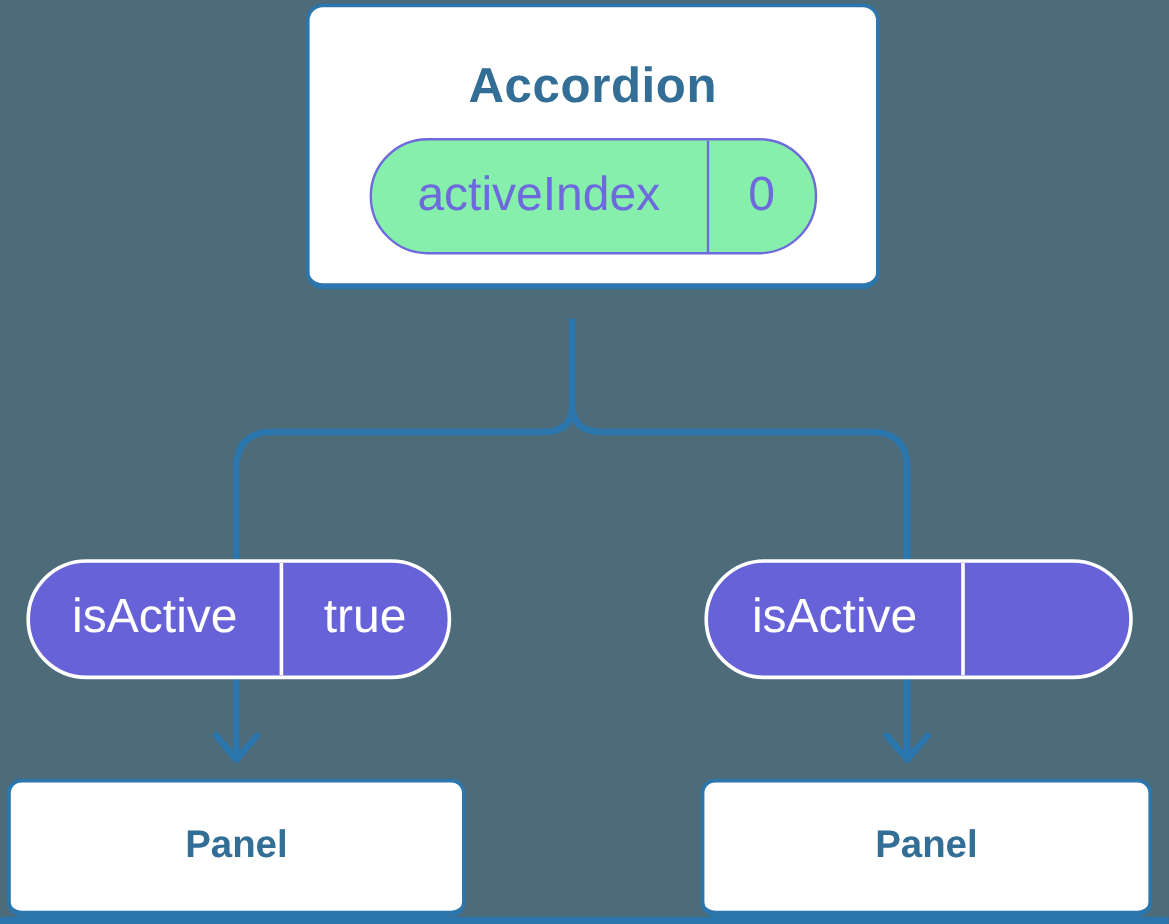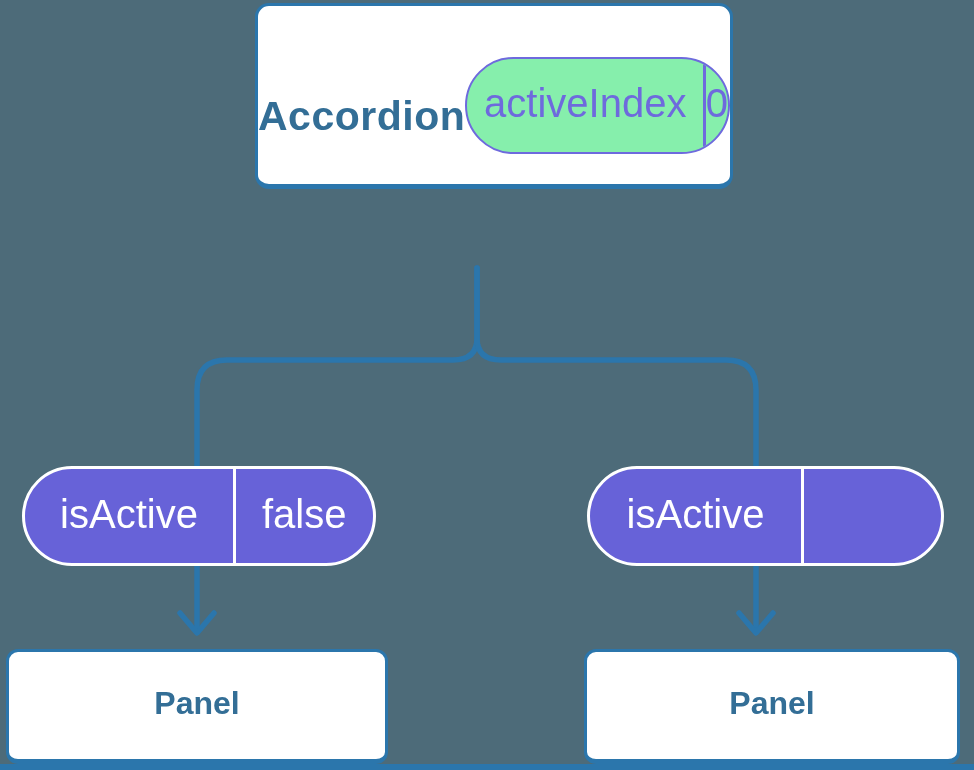--- a/index.html
+++ b/index.html
@@ -35,22 +35,23 @@
   }
   .card {
     position: absolute;
     background: var(--card-bg, #fff);
     border: 3px solid var(--line, #2b76ac);
     border-bottom-width: 5px;
     border-radius: 14px;
   }
   .root-card {
     left: 255px; top: 3px;
-    width: 478px; height: 186px;
+    width: 478px; height: 238px;
     display: flex;
+    flex-direction: column;
     align-items: center;
   }
   .card-title {
     margin-top: 42px;
     font-size: 41px;
     font-weight: 600;
     color: var(--title-blue, #336e96);
     letter-spacing: 0.5px;
   }
   .pill {
@@ -132,21 +133,21 @@
     <div class="pill pill-outline">
       <div class="seg seg-name">activeIndex</div>
       <div class="seg-divider"></div>
       <div class="seg seg-value">0</div>
     </div>
   </div>
 
   <div class="pill pill-solid pill-solid-left">
     <div class="seg seg-name">isActive</div>
     <div class="seg-divider"></div>
-    <div class="seg seg-value">false</div>
+    <div class="seg seg-value">true</div>
   </div>
 
   <div class="pill pill-solid pill-solid-right">
     <div class="seg seg-name">isActive</div>
     <div class="seg-divider"></div>
   </div>
 
   <div class="card panel-card panel-left">
     <div class="panel-title">Panel</div>
   </div>

